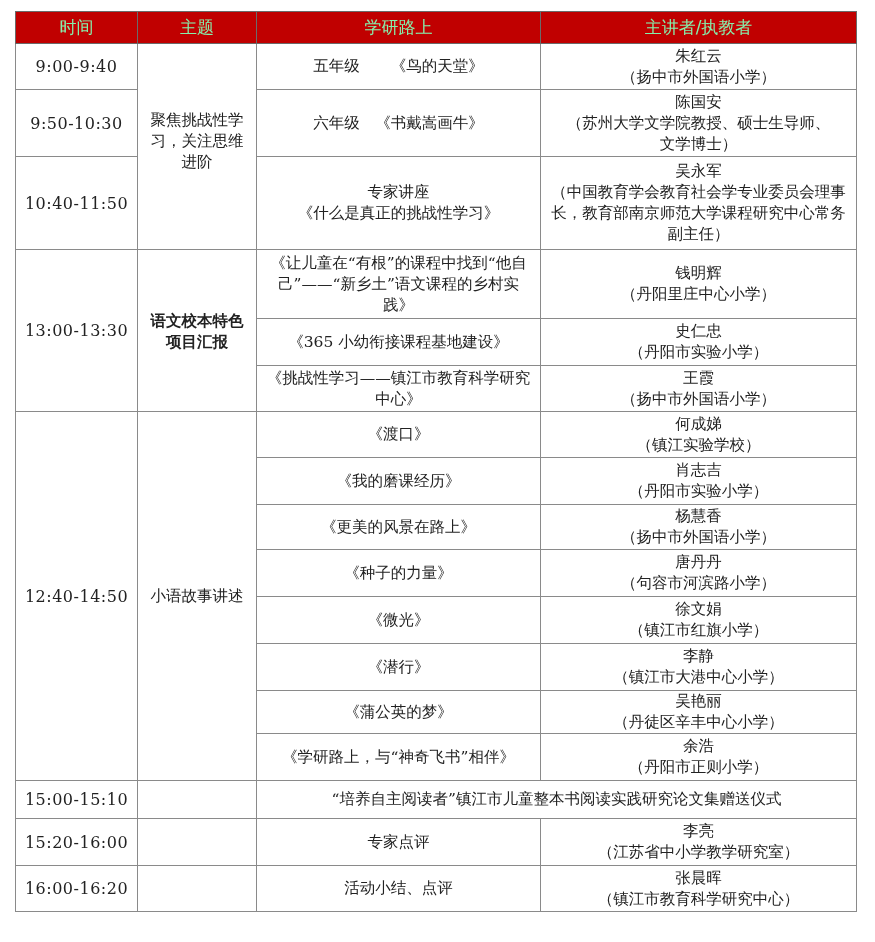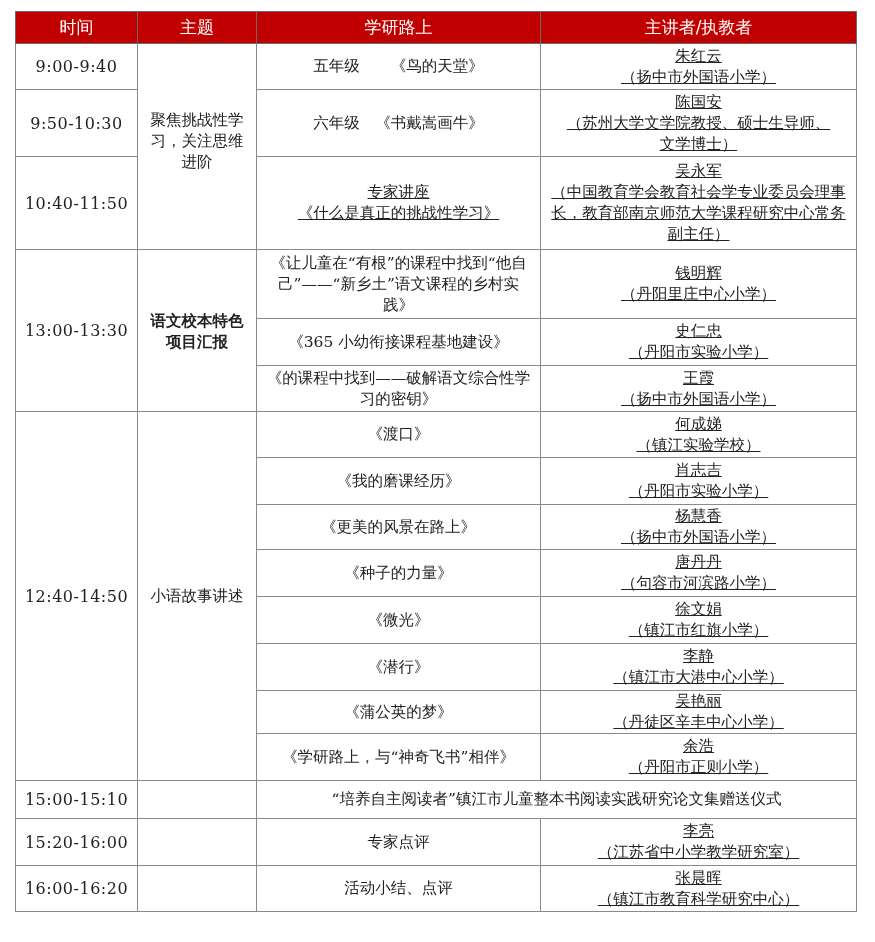--- a/index.html
+++ b/index.html
@@ -1,23 +1,23 @@
 <!DOCTYPE html>
 <html><head>
 <meta charset="utf-8">
 <style>
   html, body { margin:0; padding:0; background:#ffffff; }
   body { width:875px; height:942px; position:relative; font-family:"DejaVu Serif","Liberation Serif",serif; color:#222; }
   table.sched { position:absolute; left:15px; top:11px; width:841px; border-collapse:collapse; table-layout:fixed; font-size:15.5px; line-height:21px; }
   table.sched td, table.sched th { border:1.5px solid #8a8a8a; text-align:center; vertical-align:middle; padding:0 6px; }
-  table.sched th { background:#c00000; color:#ffffff; font-weight:normal; font-size:17px; height:31px; font-family:"DejaVu Sans","Liberation Sans",sans-serif; border-color:#6a6a6a; }
+  table.sched th { background:#c00000; color:#86efac; font-weight:normal; font-size:17px; height:31px; font-family:"DejaVu Sans","Liberation Sans",sans-serif; border-color:#6a6a6a; }
   col.c1 { width:122px; } col.c2 { width:119px; } col.c3 { width:284px; } col.c4 { width:316px; }
   .time { font-size:16px; letter-spacing:0.5px; }
   .theme { vertical-align:middle; }
-  .line { display:block;text-decoration:underline; }
+  .line { display:block; }
 </style>
 </head>
 <body>
 
 <table class="sched">
   <colgroup>
       <col class="c1">
       <col class="c2">
       <col class="c3">
       <col class="c4">
@@ -71,21 +71,21 @@
     </td>
   </tr>
   <tr style="height:47px">
     <td>《365 小幼衔接课程基地建设》</td>
     <td>
       <span class="line">史仁忠</span>
       <span class="line">（丹阳市实验小学）</span>
     </td>
   </tr>
   <tr style="height:46px">
-    <td>《的课程中找到——破解语文综合性学习的密钥》</td>
+    <td>《挑战性学习——镇江市教育科学研究中心》</td>
     <td>
       <span class="line">王霞</span>
       <span class="line">（扬中市外国语小学）</span>
     </td>
   </tr>
 
   <tr style="height:46px">
     <td class="time" rowspan="8">12:40-14:50</td>
     <td class="theme" rowspan="8" style="padding:0 12px;">小语故事讲述</td>
     <td>《渡口》</td>

